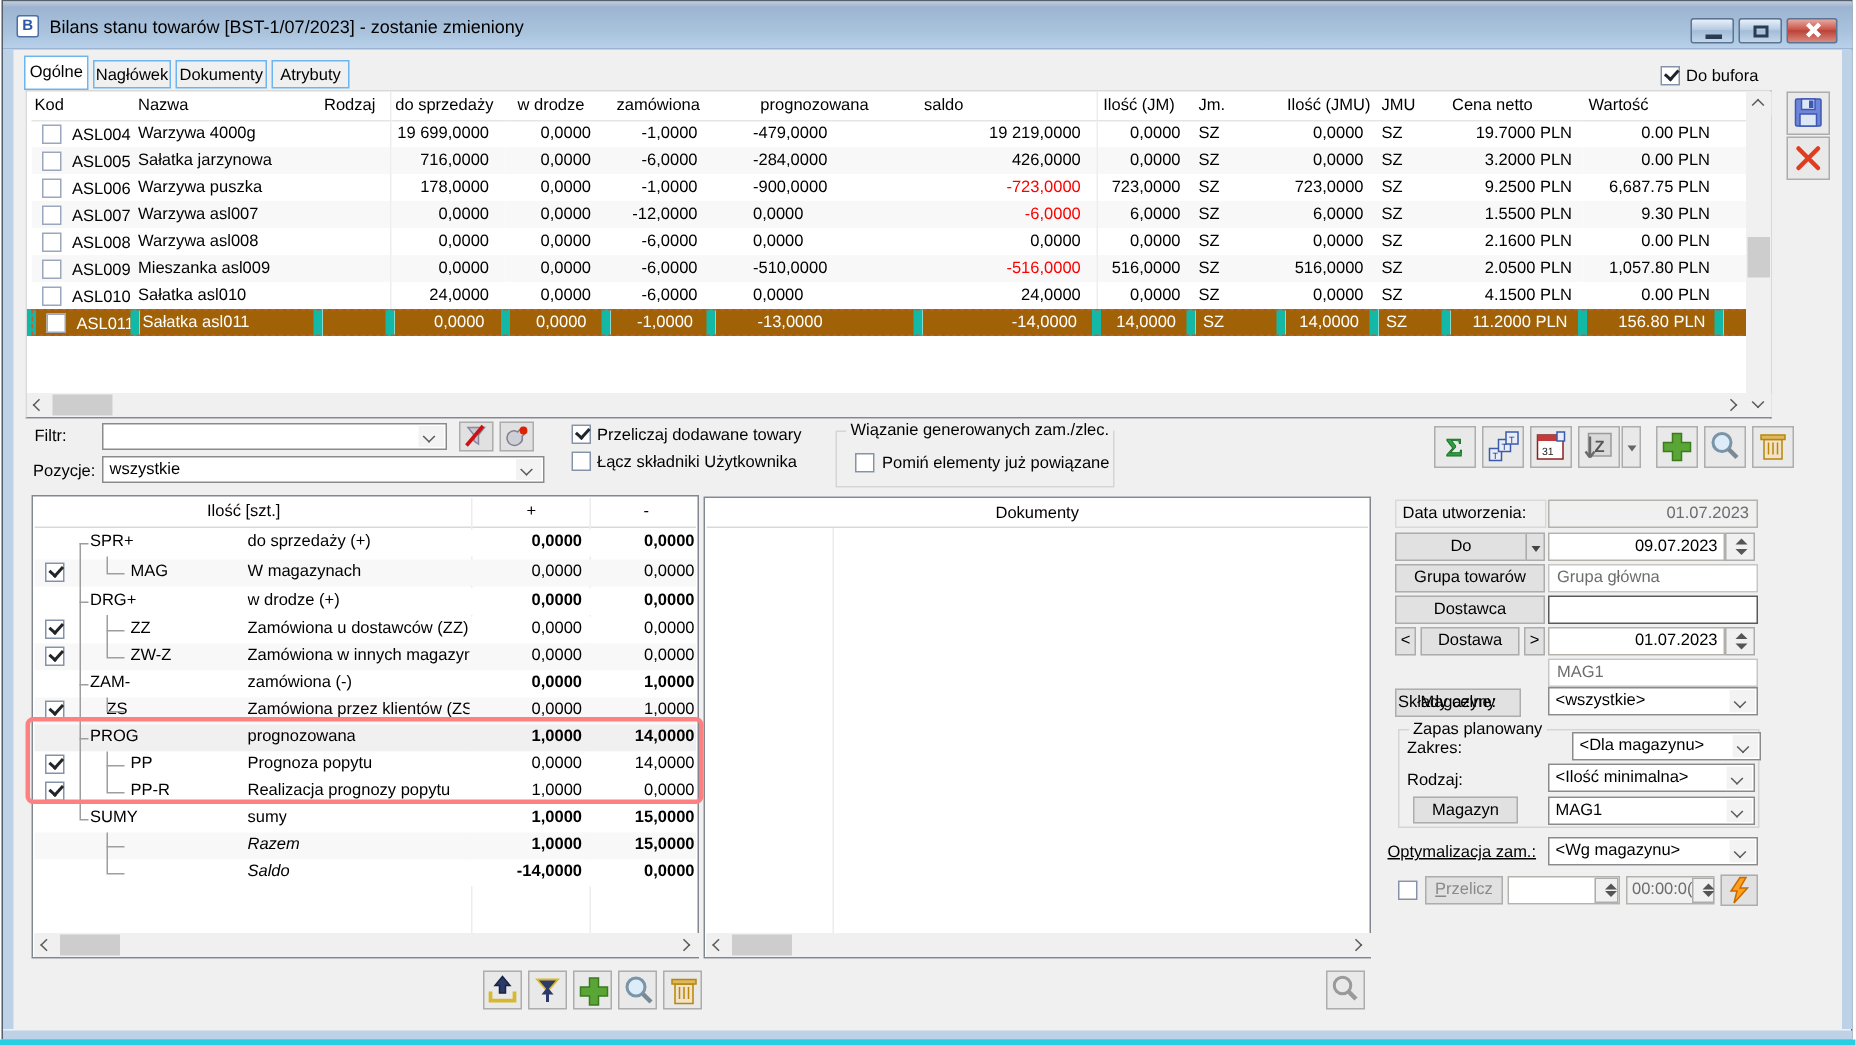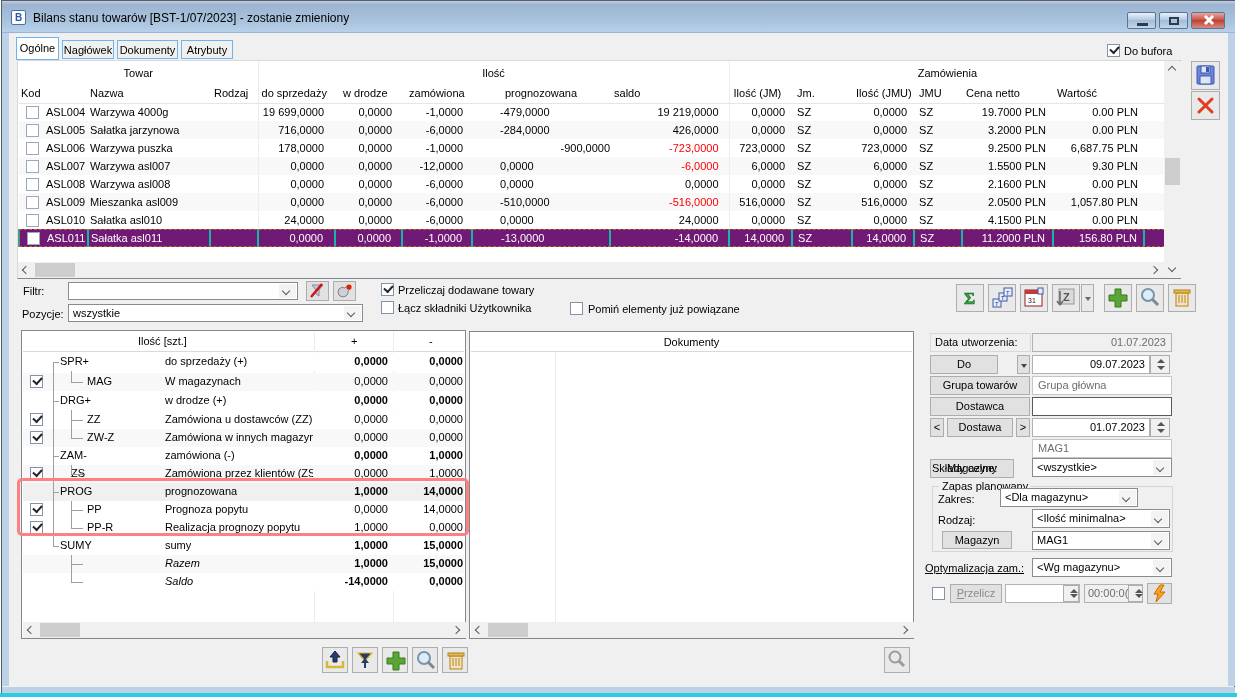--- a/index.html
+++ b/index.html
@@ -18,21 +18,21 @@
 .cb { position:absolute; width:13px; height:13px; background:#fff; border:1px solid #8593a8; }
 .cb.checked::after { content:""; position:absolute; left:2px; top:1px; width:7px; height:4px; border-left:2px solid #21252b; border-bottom:2px solid #21252b; transform:rotate(-48deg); }
 .lbl { position:absolute; white-space:nowrap; }
 .panel { position:absolute; background:#fff; border:1px solid #828790; }
 #grid-panel { left:17px; top:60px; width:1164px; height:219px; border-color:#d9d9d9 #828790 #828790 #d9d9d9; }
 table.grid { border-collapse:collapse; table-layout:fixed; width:1146px; }
 table.grid td, table.grid th { padding:0; font-weight:normal; text-align:left; overflow:hidden; white-space:nowrap; height:18px; font-size:11px; }
 tr.grouprow th { height:23px; text-align:center; vertical-align:middle; }
 tr.headrow th { height:19px; border-bottom:1px solid #e5e5e5; }
 td.gl, th.gl { border-left:1px solid #ededed; }
-tr.sel td { background:#701a75; color:#fff; border-left:2px solid #14b8a6; }
+tr.sel td { background:#a16207; color:#fff; border-left:6px solid #14b8a6; }
 tr.sel { outline:1px dashed #c25e2e; outline-offset:-1px; }
 table.grid td.num, .num { text-align:right !important; }
 fieldset.grp legend { white-space:nowrap; }
 .red { color:#ff0000; }
 .scroll { position:absolute; background:#f0f0f0; }
 .thumb { position:absolute; background:#cdcdcd; }
 .sbtn { position:absolute; background:#f0f0f0; }
 .chev { position:absolute; width:6px; height:6px; border-left:1px solid #5a5a5a; border-bottom:1px solid #5a5a5a; }
 .chev.left { transform:rotate(45deg); left:5px; top:5px; }
 .chev.right { transform:rotate(225deg); left:3px; top:5px; }
@@ -105,25 +105,20 @@
           <col style="width:119px">
           <col style="width:63px">
           <col style="width:60px">
           <col style="width:62px">
           <col style="width:48px">
           <col style="width:91px">
           <col style="width:91px">
           <col style="width:21px">
         </colgroup>
         <tbody>
-          <tr class="grouprow">
-            <th colspan="3">Towar</th>
-            <th colspan="5" class="gl">Ilość</th>
-            <th colspan="7" class="gl">Zamówienia</th>
-          </tr>
           <tr class="headrow">
             <th style="padding-left:2px;">Kod</th>
             <th style="padding-left:2px;">Nazwa</th>
             <th style="padding-left:4px;">Rodzaj</th>
             <th class="gl" style="padding-left:3px;">do sprzedaży</th>
             <th style="padding-left:8px;">w drodze</th>
             <th style="padding-left:7px;">zamówiona</th>
             <th style="text-align:center;">prognozowana</th>
             <th style="padding-left:4px;">saldo</th>
             <th class="gl" style="padding-left:4px;">Ilość (JM)</th>
@@ -168,21 +163,21 @@
             <td class="num" style="padding-right:6px;">0.00 PLN</td>
             <td></td>
           </tr>
           <tr class="" style="background:#ffffff;">
             <td><span style="display:inline-block;width:13px;height:13px;background:#fff;border:1px solid #9aa7bd;vertical-align:-3px;margin-left:7px;"></span><span style="margin-left:7px;">ASL006</span></td>
             <td style="padding-left:2px;">Warzywa puszka</td>
             <td></td>
             <td class="num gl" style="padding-right:11px;">178,0000</td>
             <td class="num" style="padding-right:10px;">0,0000</td>
             <td class="num" style="padding-right:9px;">-1,0000</td>
-            <td style="padding-left:28px;text-align:right;">-900,0000</td>
+            <td style="padding-left:28px;">-900,0000</td>
             <td class="num red" style="padding-right:10px;">-723,0000</td>
             <td class="num gl" style="padding-right:7px;">723,0000</td>
             <td style="padding-left:5px;">SZ</td>
             <td class="num" style="padding-right:7px;">723,0000</td>
             <td style="padding-left:5px;">SZ</td>
             <td class="num" style="padding-right:7px;">9.2500 PLN</td>
             <td class="num" style="padding-right:6px;">6,687.75 PLN</td>
             <td></td>
           </tr>
           <tr class="" style="background:#f8f8f8;padding-left:20px;">
@@ -331,20 +326,23 @@
   <div class="combo" style="left:68px;top:304px;width:295px;height:18px;">
     <div class="ctext">wszystkie</div>
       <div class="cbtn">
         <span class="chev down" style="left:4px;top:4px;"></span>
       </div>
   </div>
   <div class="cb checked" style="left:381px;top:283px;"></div>
   <div class="lbl" style="left:398px;top:284px;">Przeliczaj dodawane towary</div>
   <div class="cb" style="left:381px;top:301px;"></div>
   <div class="lbl" style="left:398px;top:302px;">Łącz składniki Użytkownika</div>
+  <fieldset class="grp" style="left:557px;top:281px;width:180px;height:44px;">
+    <legend>Wiązanie generowanych zam./zlec.</legend>
+  </fieldset>
   <div class="cb" style="left:570px;top:302px;"></div>
   <div class="lbl" style="left:588px;top:303px;">Pomiń elementy już powiązane</div>
 
   <div id="toolbar-right">
       <div class="btn3d" style="left:956px;top:284px;width:28px;height:28px;"><span><svg width="26" height="26" viewBox="0 0 26 26">
             <text x="7" y="19" font-size="17" font-weight="bold" fill="#2e9e3e" stroke="#1a6f28" stroke-width="0.6" font-family="Liberation Serif,serif">Σ</text>
           </svg></span></div>
       <div class="btn3d" style="left:988px;top:284px;width:28px;height:28px;"><span><svg width="26" height="26" viewBox="0 0 26 26">
             <rect x="4" y="14" width="8" height="8" fill="#e8edf8" stroke="#3a5ba8"></rect>
             <rect x="10" y="8" width="8" height="8" fill="#e8edf8" stroke="#3a5ba8"></rect>
@@ -517,21 +515,21 @@
       <div class="sbtn" style="left:427px;top:0;width:16px;height:16px;">
           <span class="chev right"></span>
         </div>
     </div>
   </div>
 
   <div id="side-panel">
     <div class="fld gray" style="left:930px;top:333px;width:101px;height:19px;border-color:#d9d9d9;background:#f0f0f0;color:#000;padding:2px 0 0 4px;">Data utworzenia:</div>
     <div class="fld gray" style="left:1032px;top:333px;width:140px;height:19px;text-align:right;padding:2px 5px 0 0;">01.07.2023</div>
 
-    <div class="btn" style="left:930px;top:355px;width:68px;height:19px;line-height:17px;">Do</div>
+    <div class="btn" style="left:930px;top:355px;width:88px;height:19px;line-height:17px;">Do</div>
     <div class="btn" style="left:1017px;top:355px;width:13px;height:19px;">
         <span style="position:absolute;left:3px;top:8px;width:0;height:0;border-left:3px solid transparent;border-right:3px solid transparent;border-top:4px solid #444;"></span>
       </div>
     <div class="fld" style="left:1032px;top:355px;width:118px;height:19px;text-align:right;padding:2px 4px 0 0;">09.07.2023</div>
     <div class="spin" style="left:1150px;top:355px;height:19px;"></div>
 
     <div class="btn" style="left:930px;top:376px;width:100px;height:19px;line-height:17px;">Grupa towarów</div>
     <div class="fld" style="left:1032px;top:376px;width:140px;height:19px;color:#6d6d6d;padding:2px 0 0 5px;border-color:#c6c6c6;">Grupa główna</div>
 
     <div class="btn" style="left:930px;top:397px;width:100px;height:19px;line-height:17px;">Dostawca</div>
@@ -551,21 +549,21 @@
         <div class="ctext">&lt;wszystkie&gt;</div>
         <div class="cbtn">
           <span class="chev down" style="left:4px;top:5px;"></span>
         </div>
       </div>
 
     <fieldset class="grp" style="left:932px;top:480px;width:241px;height:72px;">
       <legend>Zapas planowany</legend>
     </fieldset>
     <div class="lbl" style="left:938px;top:493px;">Zakres:</div>
-    <div class="combo" style="left:1000px;top:488px;width:138px;height:19px;">
+    <div class="combo" style="left:1048px;top:488px;width:126px;height:19px;">
         <div class="ctext">&lt;Dla magazynu&gt;</div>
         <div class="cbtn">
           <span class="chev down" style="left:4px;top:5px;"></span>
         </div>
       </div>
     <div class="lbl" style="left:938px;top:514px;">Rodzaj:</div>
     <div class="combo" style="left:1032px;top:509px;width:138px;height:19px;">
         <div class="ctext">&lt;Ilość minimalna&gt;</div>
         <div class="cbtn">
           <span class="chev down" style="left:4px;top:5px;"></span>

